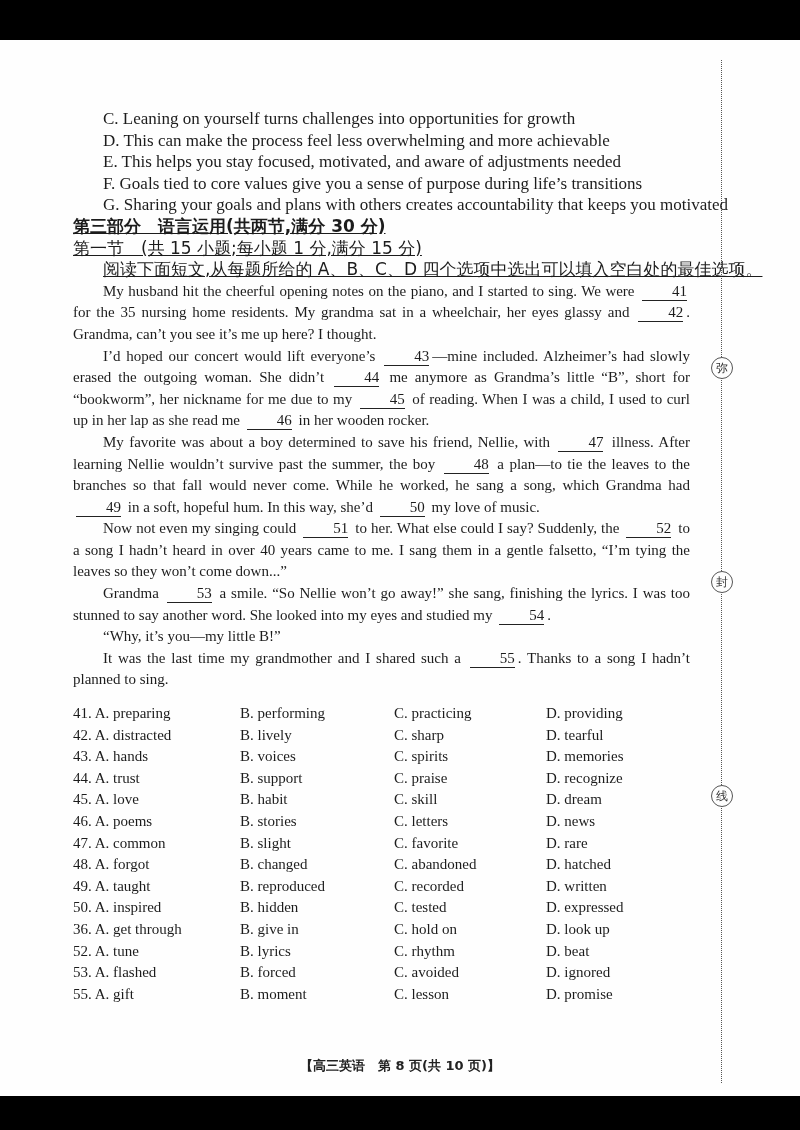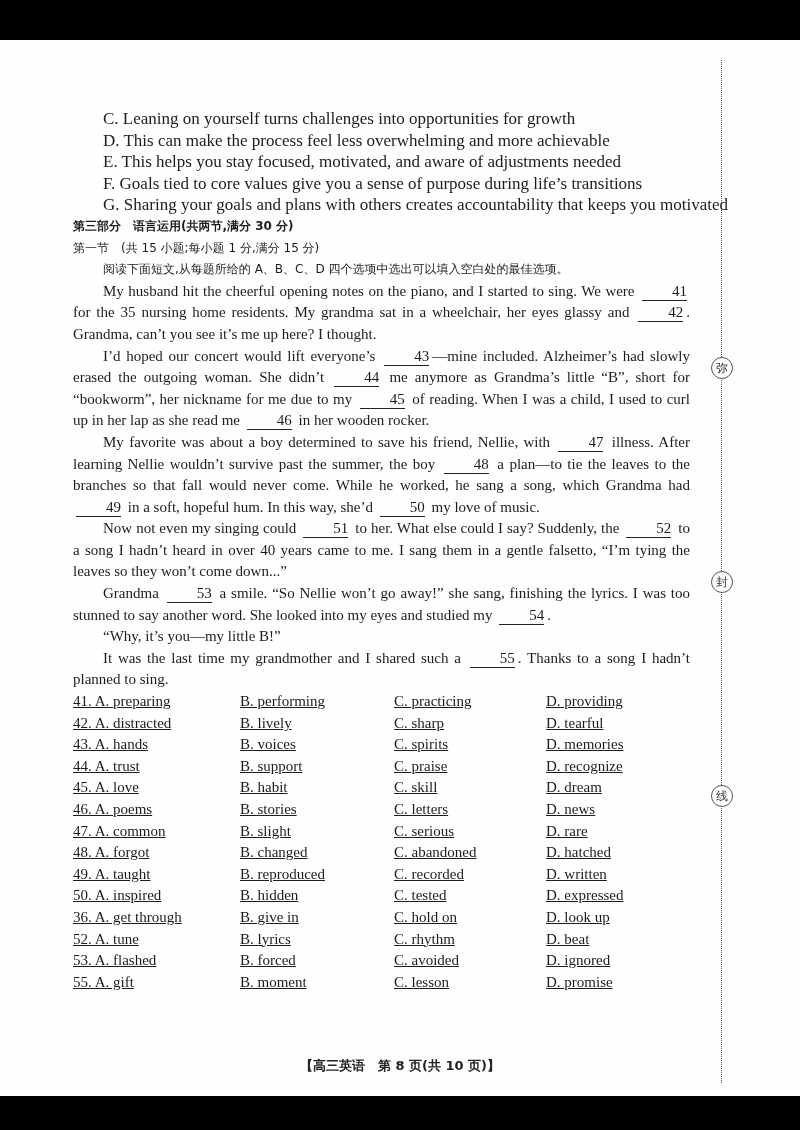--- a/index.html
+++ b/index.html
@@ -16,28 +16,28 @@
       border-left: 1.5px dotted #555;
     }
     .seal {
       position: absolute; left: 711px; width: 20px; height: 20px; border-radius: 50%;
       border: 1px solid #555; background: #fefefe;
       font-family: "DejaVu Sans", sans-serif; font-size: 12px; line-height: 20px; text-align: center; color: #333;
     }
     .content { position: absolute; left: 73px; top: 108px; width: 617px; }
     .line { font-size: 17px; line-height: 21.6px; white-space: nowrap; }
     .opt { padding-left: 30px; }
-    .cn { font-family: "DejaVu Sans", sans-serif; font-size: 12px; }
+    .cn { font-family: "DejaVu Sans", sans-serif; font-size: 17px; text-decoration: underline; }
     .cn-bold { font-weight: bold; }
     .para { font-size: 15px; line-height: 21.6px; text-align: justify; text-indent: 30px; margin: 0; }
     .blank {
       display: inline-block; min-width: 44px; text-align: center;
       border-bottom: 1px solid #222; line-height: 17px; margin: 0 3px;
     }
-    .qtable { margin-top: 0; text-decoration: underline; }
+    .qtable { margin-top: 12px; }
     .qrow { display: flex; font-size: 15px; line-height: 21.6px; }
     .qc1 { width: 167px; }
     .qc2 { width: 154px; }
     .qc3 { width: 152px; }
     .qc4 { width: 140px; }
     .footer {
       position: absolute; left: 0; width: 800px; top: 1041px; text-align: center;
       font-family: "DejaVu Sans", sans-serif; font-size: 13px; font-weight: bold; color: #222; margin-top: 16px;
     }
   </style>
@@ -150,21 +150,21 @@
     </div>
     <div class="qrow">
       <span class="qc1">46. A. poems</span>
       <span class="qc2">B. stories</span>
       <span class="qc3">C. letters</span>
       <span class="qc4">D. news</span>
     </div>
     <div class="qrow">
       <span class="qc1">47. A. common</span>
       <span class="qc2">B. slight</span>
-      <span class="qc3">C. serious</span>
+      <span class="qc3">C. favorite</span>
       <span class="qc4">D. rare</span>
     </div>
     <div class="qrow">
       <span class="qc1">48. A. forgot</span>
       <span class="qc2">B. changed</span>
       <span class="qc3">C. abandoned</span>
       <span class="qc4">D. hatched</span>
     </div>
     <div class="qrow">
       <span class="qc1">49. A. taught</span>

